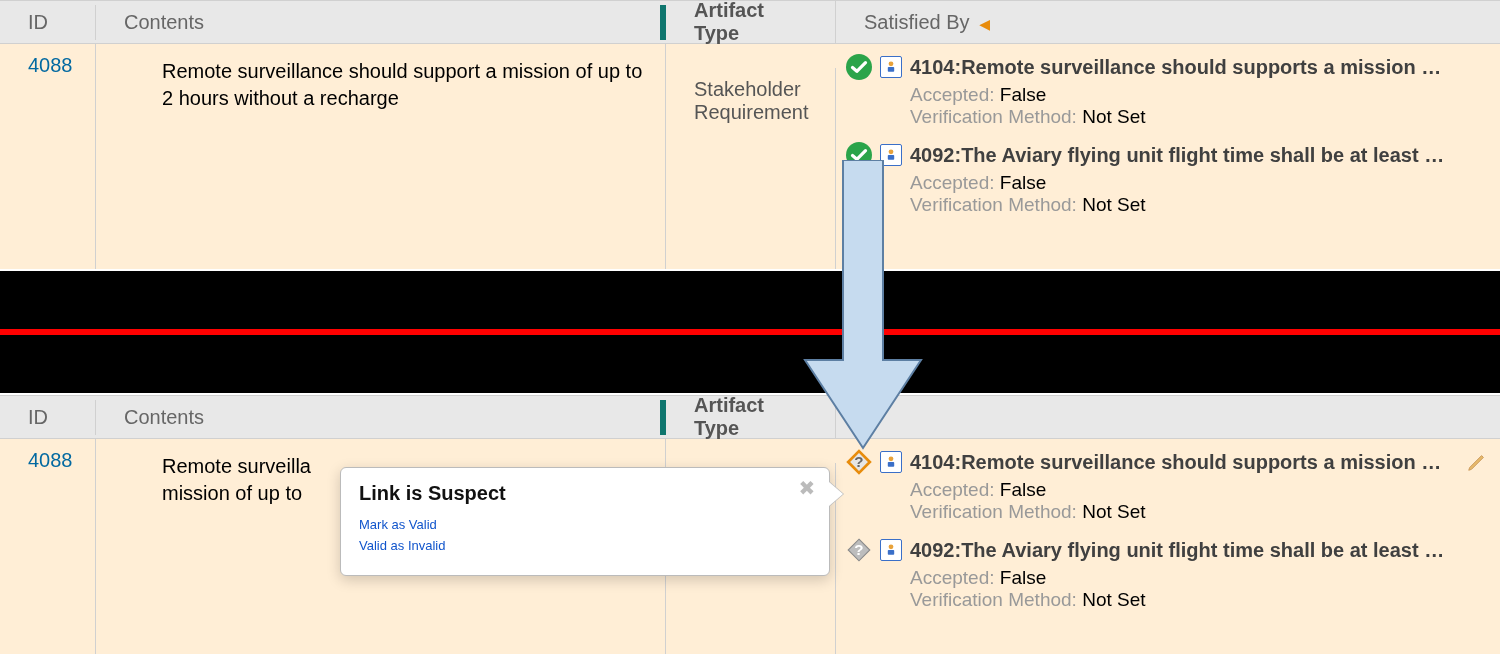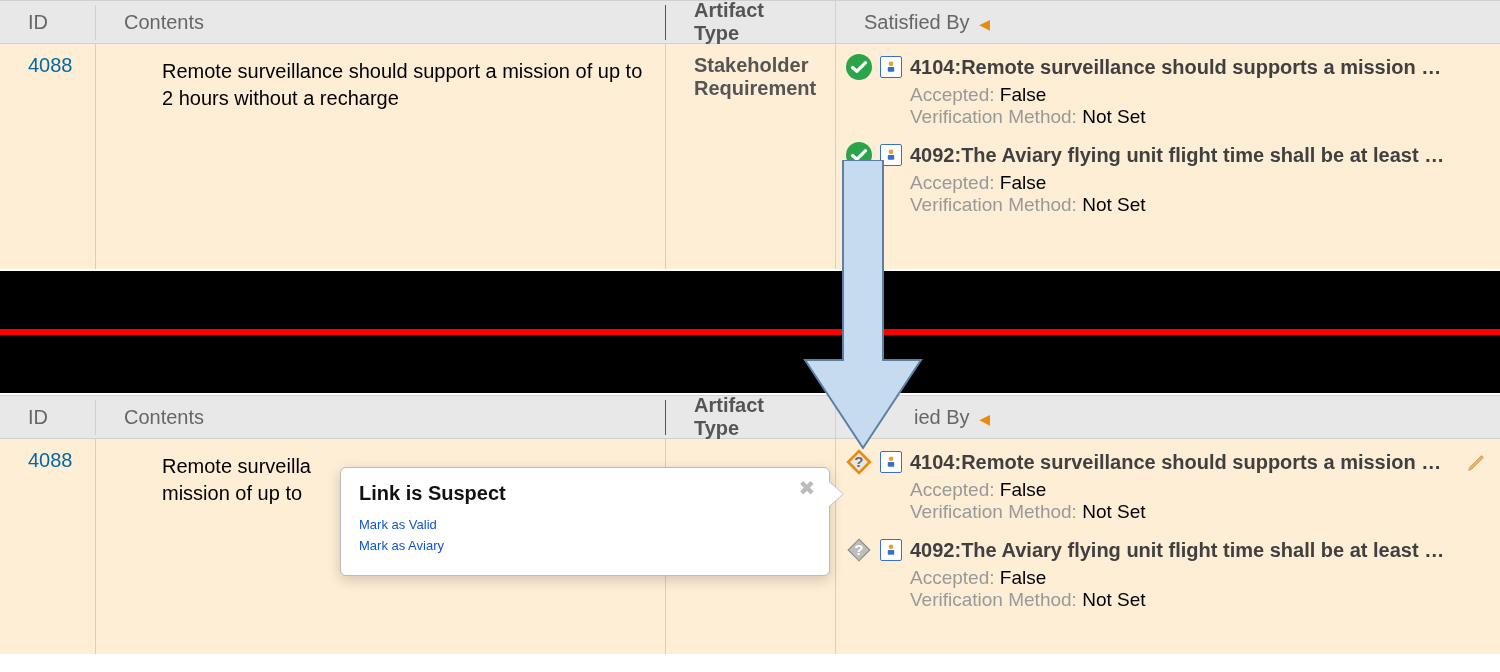--- a/index.html
+++ b/index.html
@@ -15,37 +15,37 @@
     background: #e8e8e8;
     border-top: 1px solid #d0d0d0;
     border-bottom: 1px solid #d0d0d0;
     color: #666;
     font-size: 20px;
     align-items: center;
     height: 44px;
   }
   .col { padding: 6px 28px; }
   .col-id { width: 96px; border-right: 1px solid #d0d0d0; }
-  .col-contents { width: 570px; border-right: 1px solid #0f766e; }
+  .col-contents { width: 570px; border-right: 6px solid #0f766e; }
   .col-type { width: 170px; border-right: 1px solid #d0d0d0; font-weight: bold; color: #555; }
   .col-sat { flex: 1; color: #666; }
   .sort-ind { color: #E88C0C; font-size: 14px; margin-left: 4px; }
 
   .table-row {
     display: flex;
     background: #ffeed6;
     min-height: 225px;
     font-size: 20px;
     color: #000;
     position: relative;
   }
   .table-row.lower { min-height: 215px; }
   .table-row .col-id { font-weight: normal; color: #0369a1; border-right: 1px solid #d0d0d0; padding-top: 10px; }
   .table-row .col-contents { border-right: 1px solid #d0d0d0; padding: 14px 12px 12px 66px; line-height: 1.35; }
-  .table-row .col-type { border-right: 1px solid #d0d0d0; padding-top: 10px; font-weight: bold; }
+  .table-row .col-type { border-right: 1px solid #d0d0d0; padding-top: 10px; font-weight: normal; margin-top: 24px; }
   .table-row .col-sat { padding: 10px 12px 8px 10px; }
 
   .link-item { margin-bottom: 14px; }
   .link-line { display: flex; align-items: center; gap: 8px; }
   .link-title { color: #404040; font-weight: bold; white-space: nowrap; overflow: hidden; text-overflow: ellipsis; max-width: 540px; }
   .link-meta { margin-left: 64px; color: #999; margin-top: 4px; font-size: 19px; }
   .link-meta .v { color: #000; }
 
   .status-icon { width: 26px; height: 26px; flex-shrink: 0; }
   .actor-icon { width: 22px; height: 22px; flex-shrink: 0; border: 1px solid #3a6fc8; border-radius: 2px; background: #fff; display:inline-flex; align-items:center; justify-content:center;}
@@ -188,24 +188,20 @@
 
     </div>
   </div>
 
   <div class="separator"></div>
 
   <div class="table-header">
     <div class="col col-id">ID</div>
     <div class="col col-contents">Contents</div>
     <div class="col col-type">Artifact Type</div>
-    <div class="col col-sat">
-      <span style="visibility:hidden">Satisf</span><span>ied By</span>
-      <span class="sort-ind">◀</span>
-    </div>
   </div>
 
   <div class="table-row lower">
     <div class="col col-id">4088</div>
     <div class="col col-contents" style="white-space:pre;">Remote surveilla
 mission of up to</div>
     <div class="col col-type"></div>
     <div class="col col-sat">
 
       <div class="link-item">
@@ -267,16 +263,16 @@
   <div class="big-arrow">
     <svg viewBox="0 0 120 290" width="120" height="290">
       <path d="M40 0 L80 0 L80 200 L118 200 L60 288 L2 200 L40 200 Z" fill="#c6dbef" stroke="#5d7fa3" stroke-width="2"></path>
     </svg>
   </div>
 
   <div class="popup">
     <div class="popup-close">✖</div>
     <div class="popup-title">Link is Suspect</div>
     <div class="popup-link">Mark as Valid</div>
-    <div class="popup-link">Mark as Aviary</div>
+    <div class="popup-link">Valid as Invalid</div>
   </div>
 
 </div>
 
 </body></html>

